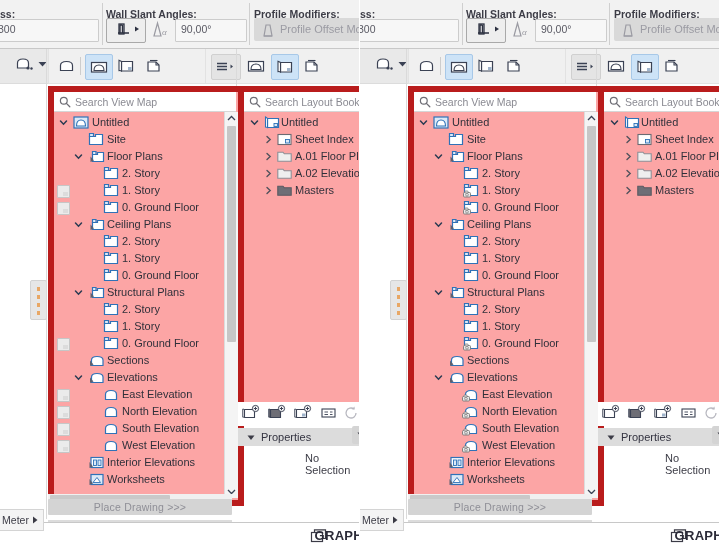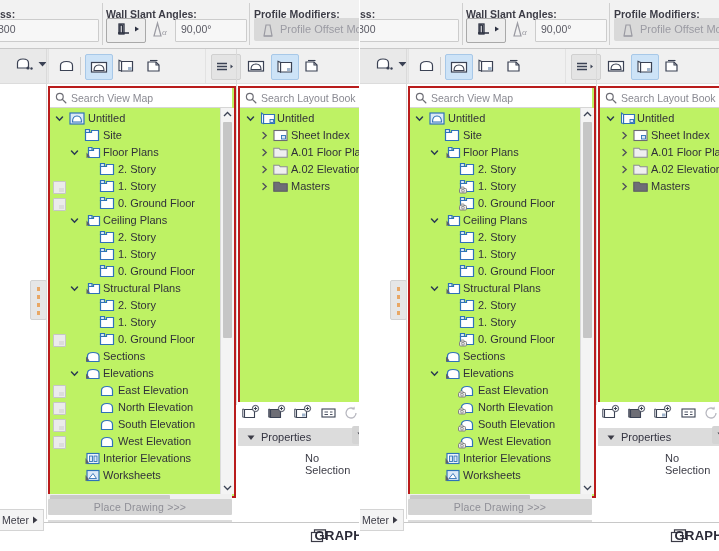--- a/index.html
+++ b/index.html
@@ -31,21 +31,21 @@
   .graybtn .gl{position:absolute;font-size:11px;color:#9b9ba3;white-space:nowrap;}
 
   
   .navtoolbar{position:absolute;left:0;top:49px;width:359px;height:34px;background:#ffffff;}
   .tbgroup{position:absolute;top:0;height:34px;background:#f0f0f0;border:1px solid #e2e2e2;border-top:none;}
   .tbtn{position:absolute;width:24px;height:24px;border-radius:2px;}
   .tbtn.sel{background:#cde3f7;border:1px solid #a7c8e8;}
   .divline{position:absolute;width:1px;height:18px;background:#cdcdcd;}
 
   
-  .panel{position:absolute;background:#bef264;border:2px solid #b91c1c;}
+  .panel{position:absolute;background:#fca5a5;border:6px solid #b91c1c;}
   .searchbar{position:absolute;left:0;top:0;height:19px;border-bottom:1px solid #d6d6d6;background:#fff;}
   .searchbar .sph{position:absolute;left:21px;top:4px;font-size:10.5px;color:#8a8a92;}
   .treearea{position:absolute;overflow:hidden;}
 
   .row{position:absolute;left:0;height:17px;width:100%;white-space:nowrap;}
   .row .lbl{position:absolute;top:2px;font-size:11px;color:#30303a;white-space:nowrap;}
   .chev{position:absolute;top:4px;width:9px;height:9px;}
   .chk{position:absolute;top:3px;width:11px;height:11px;background:#ebebeb;border:1px solid #c6c6c6;border-radius:1px;}
   .chk:after{content:"";position:absolute;right:1px;bottom:1px;width:5px;height:4px;background:#dcdcdc;}
 

